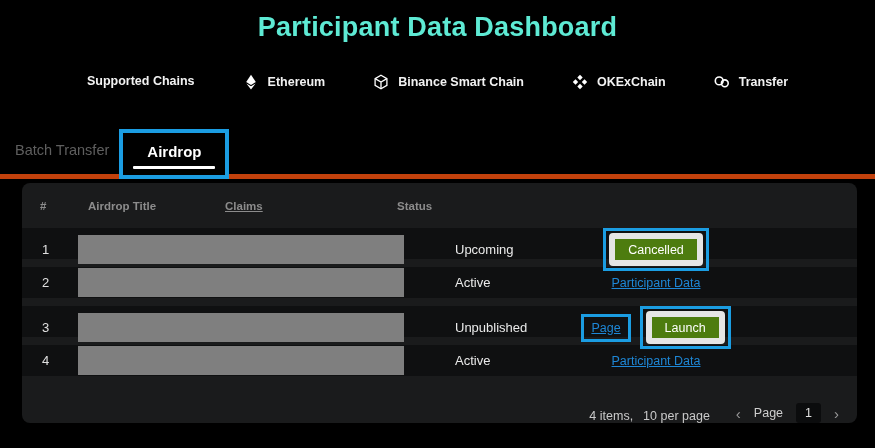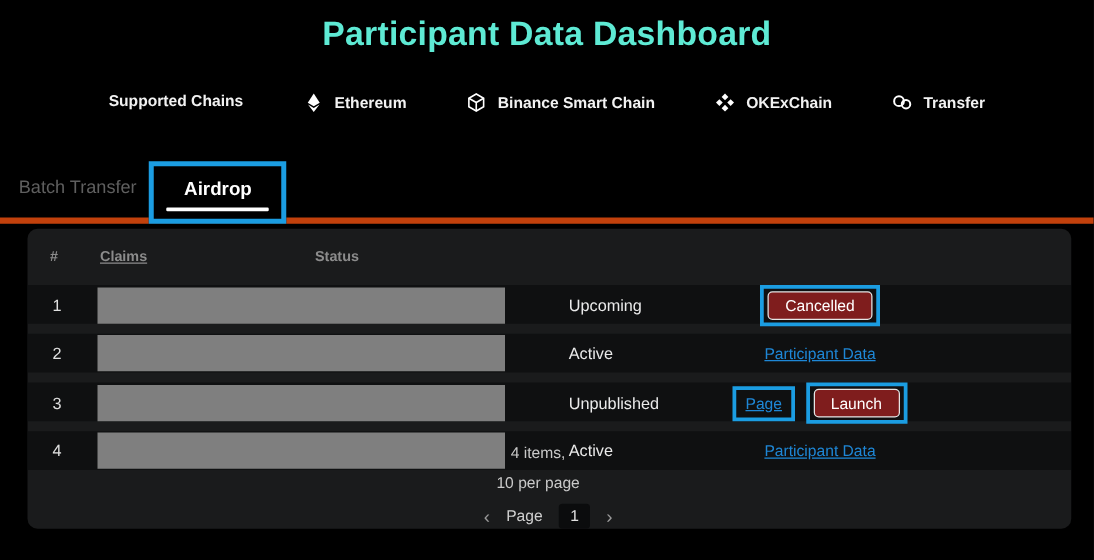--- a/index.html
+++ b/index.html
@@ -120,22 +120,22 @@
     grid-column: 6;
     display: flex;
     align-items: center;
     justify-content: center;
     gap: 9px;
     width: 150px;
   }
 
   .btn {
     display: inline-block;
-    background: #7f1d1d;
-    border: 1px solid #e5e5e5;
+    background: #4d7c0f;
+    border: 6px solid #e5e5e5;
     border-radius: 4px;
     padding: 3.5px 13px;
     font-size: 12.5px;
     color: #fff;
     white-space: nowrap;
     cursor: pointer;
     text-align: right;
   }
   .link {
     font-size: 12.5px;
@@ -149,25 +149,24 @@
     display: inline-flex;
     border: 3px solid var(--hl);
     padding: 2px 3px;
     background: transparent;
   }
 
   
   .t-foot {
     height: 39px;
     display: flex;
-    align-items: center;
+    align-items: flex-end;
     justify-content: flex-end;
     padding-right: 18px;
     gap: 10px;
-    flex-direction: column;
   }
   .foot-summary { font-size: 12.5px; color: #c9c9c9; }
   .pager { display: flex; align-items: center; gap: 13px; margin-left: 16px; }
   .pager-chevron { font-size: 15px; color: #9a9a9a; cursor: pointer; line-height: 1; }
   .pager-label { font-size: 12.5px; color: #cfcfcf; }
   .pager-current {
     background: #0b0c0d;
     border-radius: 3px;
     padding: 3px 9px;
     font-size: 12.5px;
@@ -229,20 +228,21 @@
 <div class="tabs">
   <span class="tab-inactive">Batch Transfer</span>
   <span class="tab-hl-box">
     <span class="tab-active">Airdrop</span>
   </span>
 </div>
 
 <div class="card">
   <div class="t-grid t-head">
     <span class="th th-index">#</span>
+    <span class="th th-title">Airdrop Title</span>
     <span class="th th-claims">Claims</span>
     <span class="th th-status">Status</span>
     <span></span>
   </div>
 
   <div>
       <div class="t-grid t-row">
     <span class="row-index">1</span>
     <span class="placeholder-bar"></span>
     <span class="row-status">Upcoming</span>

